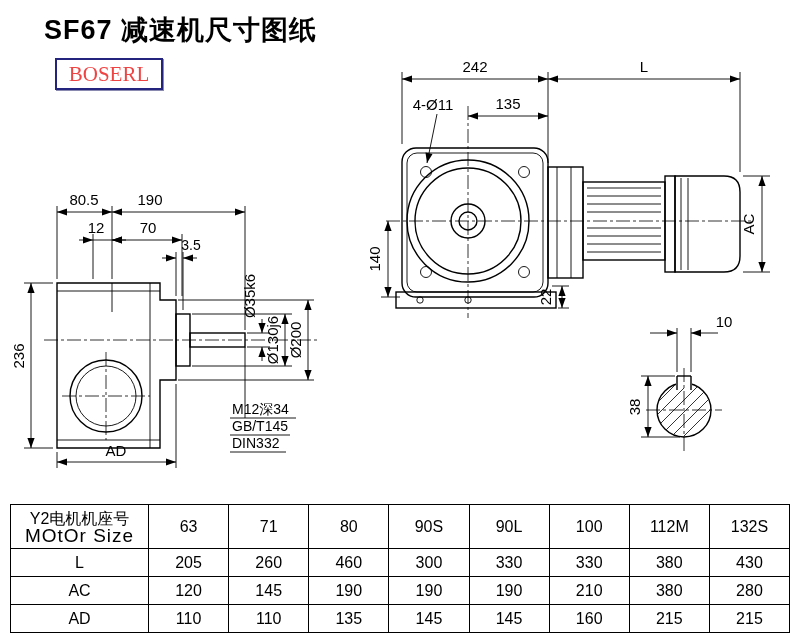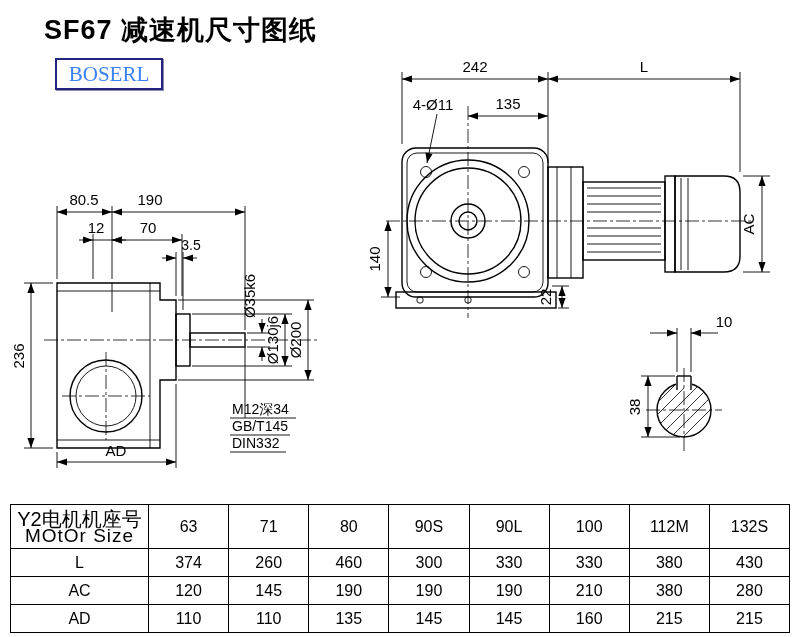--- a/index.html
+++ b/index.html
@@ -3,38 +3,38 @@
 <meta charset="utf-8">
 <style>
   * { margin:0; padding:0; box-sizing:border-box; }
   html,body { width:800px; height:637px; background:#ffffff; overflow:hidden; }
   body { position:relative; font-family:"Liberation Sans", sans-serif; color:#000; }
 
   .title { position:absolute; left:44px; top:12px; font-size:27px; font-weight:bold; letter-spacing:1px; }
   .brand-box { position:absolute; left:55px; top:58px; width:108px; height:32px;
                border:2px solid #24247e; box-shadow:1px 1px 0 #8a8ab0;
                display:flex; align-items:center; justify-content:center; background:#fff; }
-  .brand-text { font-family:"Liberation Serif", serif; font-size:21px; color:#3b82f6; }
+  .brand-text { font-family:"Liberation Serif", serif; font-size:21px; color:#ef4444; }
 
   svg.drawing { position:absolute; left:0; top:0; }
   .obj  { fill:none; stroke:#000; stroke-width:1.4; }
   .thin { fill:none; stroke:#000; stroke-width:0.9; }
   .dim  { fill:none; stroke:#000; stroke-width:0.9; }
   .cl   { fill:none; stroke:#000; stroke-width:0.8; stroke-dasharray:14 3 3 3; }
   .hatch line { stroke:#000; stroke-width:0.8; }
   .dt  { font-family:"Liberation Sans", sans-serif; font-size:15px; fill:#000; }
   .dts { font-size:14px; }
 
   table.spec { position:absolute; left:10px; top:504px; width:780px;
                border-collapse:collapse; table-layout:fixed; text-align:center;
                border:1.5px solid #000; }
   table.spec td { border:1px solid #000; vertical-align:middle; font-size:16px; background:#fff; }
   table.spec tr { height:28px; }
   table.spec tr.hrow { height:44px; }
-  td.hdrcell .h1 { font-size:20px; line-height:18px; }
+  td.hdrcell .h1 { font-size:16px; line-height:18px; }
   td.hdrcell .h2 { font-size:19px; line-height:16px; letter-spacing:1px; }
   col.c0 { width:138px; }
 </style>
 </head>
 <body>
 
 <div class="title">SF67 减速机尺寸图纸</div>
 <div class="brand-box">
   <span class="brand-text">BOSERL</span>
 </div>
@@ -254,21 +254,21 @@
       <td>71</td>
       <td>80</td>
       <td>90S</td>
       <td>90L</td>
       <td>100</td>
       <td>112M</td>
       <td>132S</td>
     </tr>
     <tr>
       <td>L</td>
-      <td>374</td>
+      <td>205</td>
       <td>260</td>
       <td>460</td>
       <td>300</td>
       <td>330</td>
       <td>330</td>
       <td>380</td>
       <td>430</td>
     </tr>
     <tr>
       <td>AC</td>

